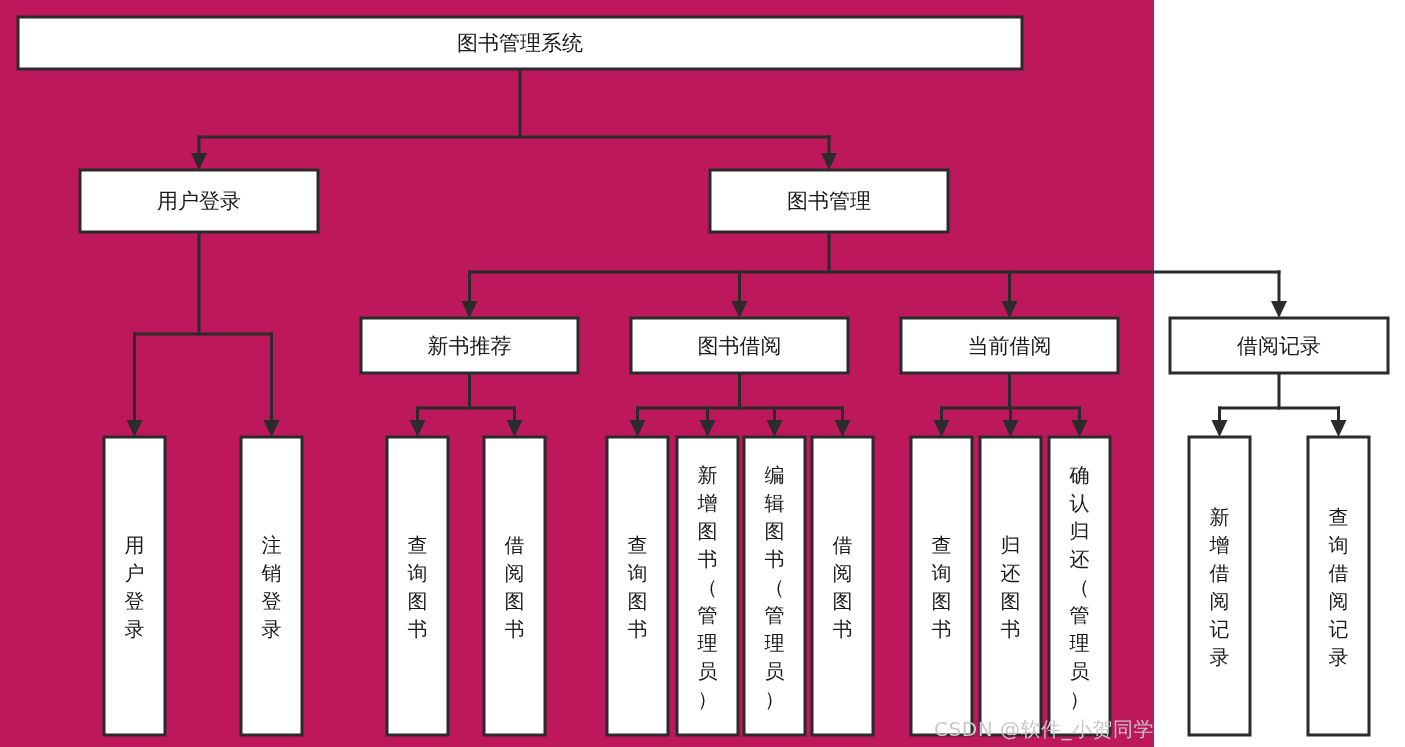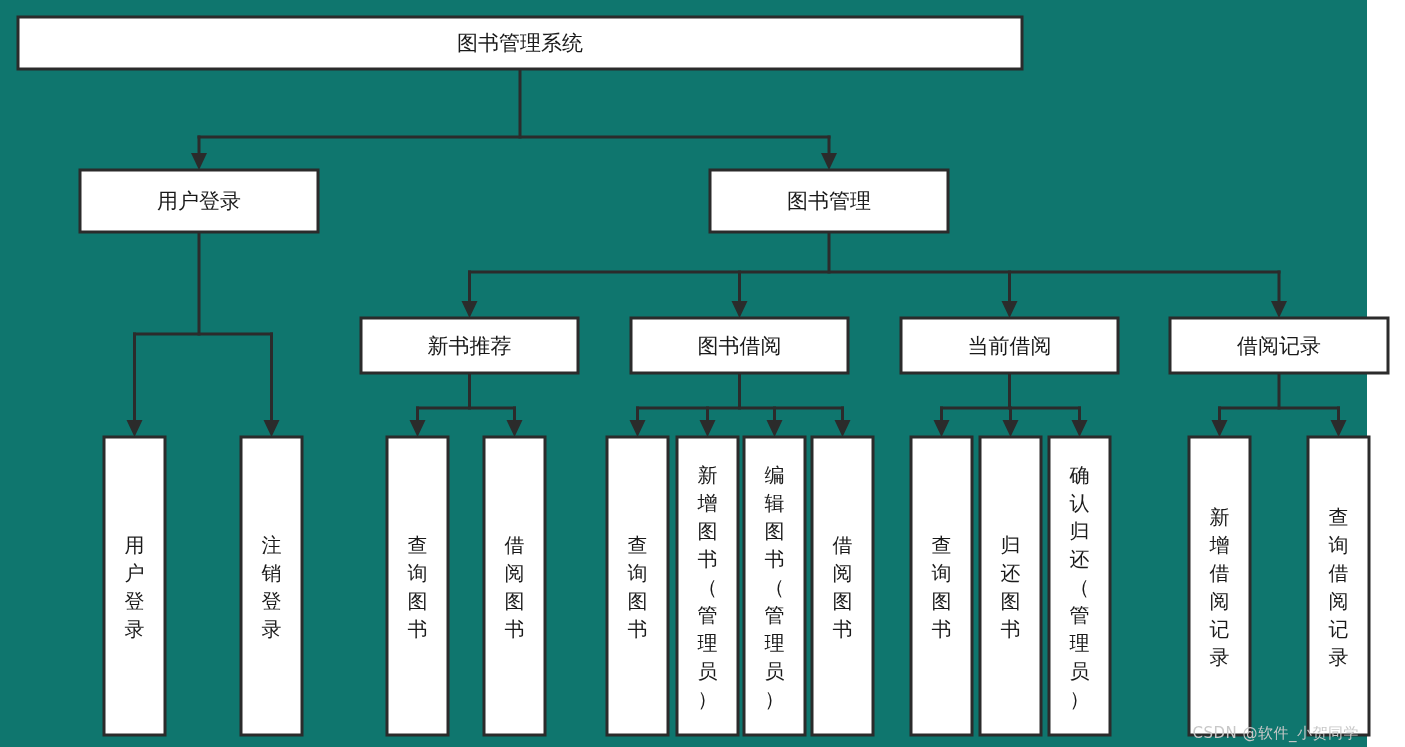--- a/index.html
+++ b/index.html
@@ -9,23 +9,23 @@
     background: #ffffff;
   }
   body {
     width: 1405px;
     height: 747px;
     font-family: "DejaVu Sans", "Liberation Sans", sans-serif;
     overflow: hidden;
   }
   #diagram-root {
     position: relative;
-    width: 1367px;
+    width: 1154px;
     height: 747px;
-    background: #0f766e;
+    background: #be185d;
   }
   svg.diagram-canvas {
     position: absolute;
     left: 0;
     top: 0;
     width: 1405px;
     height: 747px;
     display: block;
   }
   .node-box {
@@ -51,25 +51,25 @@
     stroke-width: 3;
     fill: none;
     stroke-linecap: square;
   }
   .arrow-head {
     fill: #2b2b2b;
     stroke: none;
   }
   .watermark-text {
     position: absolute;
-    right: 8px;
+    right: 0;
     bottom: 4px;
     color: #c8c8c8;
     font-family: "DejaVu Sans", "Liberation Sans", sans-serif;
-    font-size: 15px;
+    font-size: 20px;
     letter-spacing: 0.5px;
     white-space: nowrap;
     user-select: none;
   }
 </style>
 </head>
 <body>
 
 <div id="diagram-root">
 

